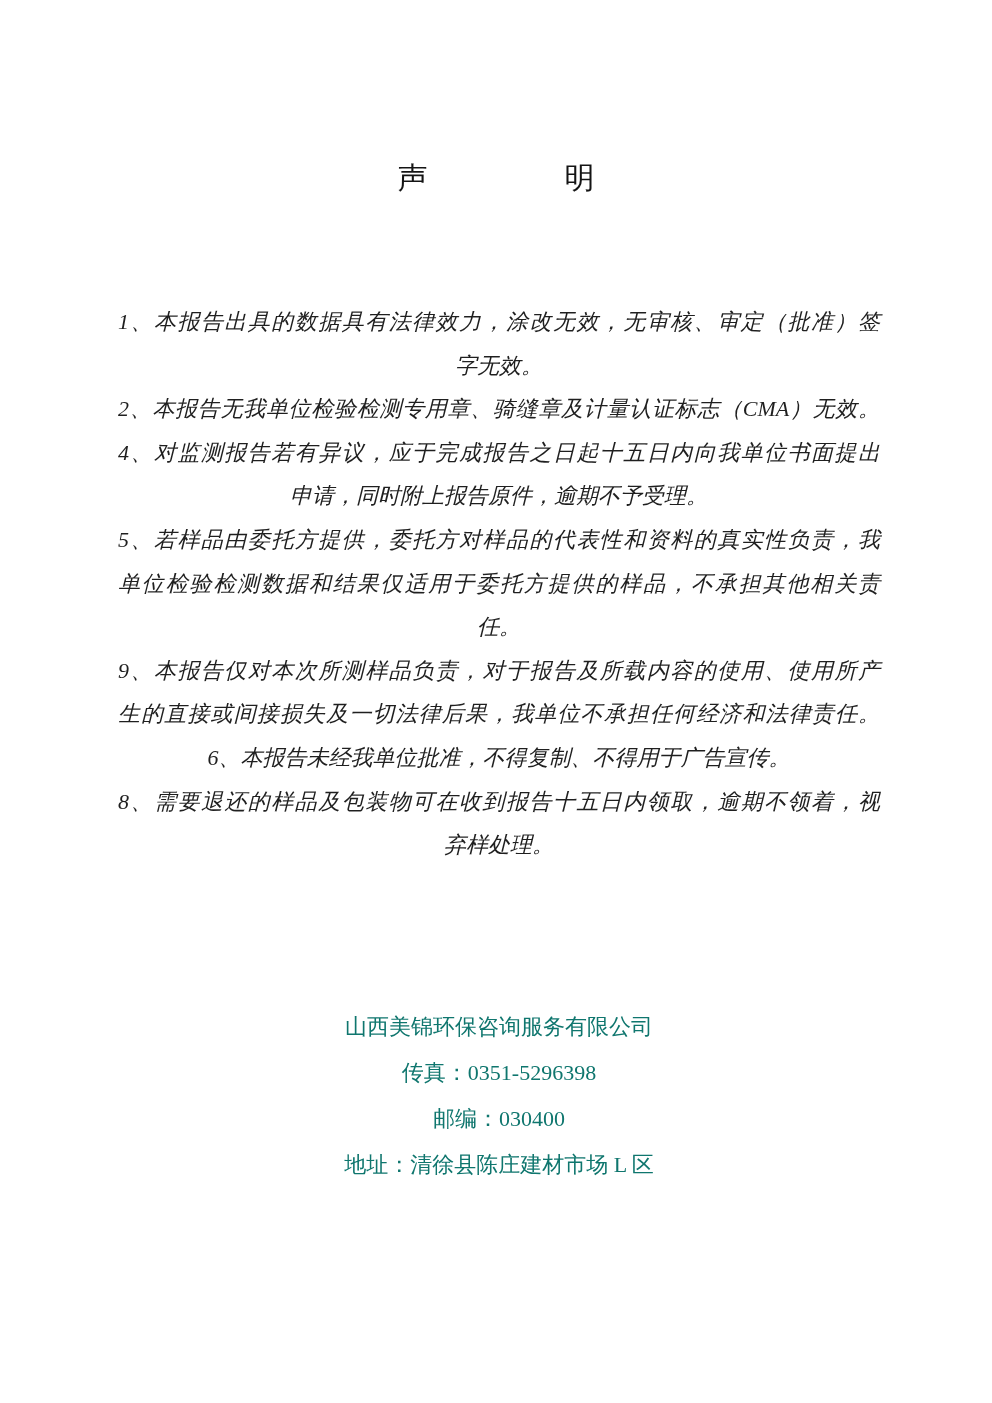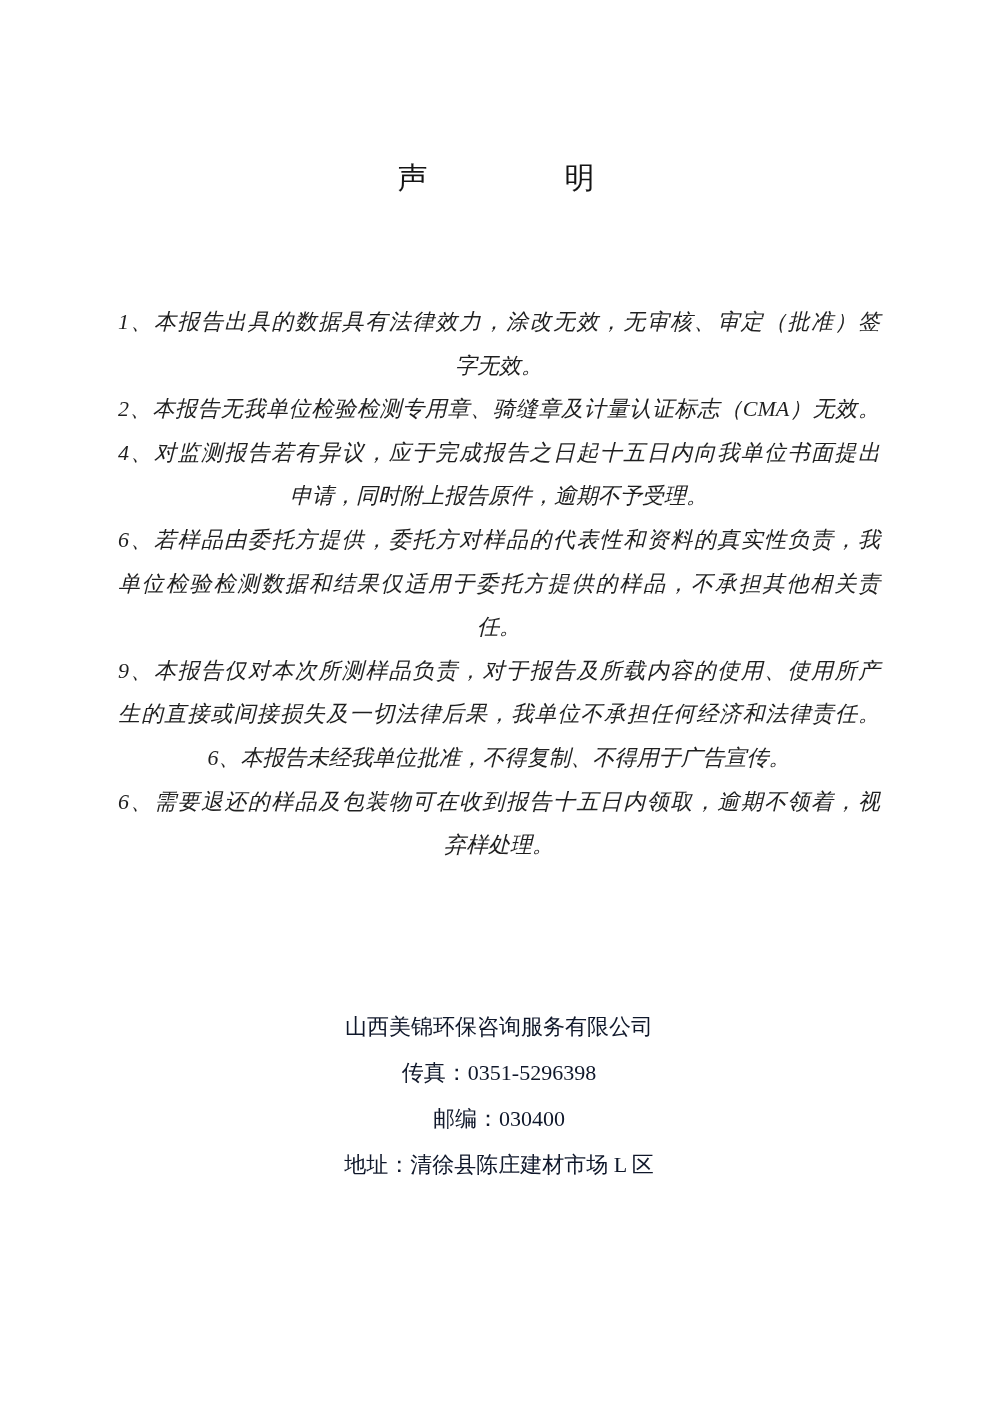--- a/index.html
+++ b/index.html
@@ -39,21 +39,21 @@
     color: #1f1f1f;
     font-style: italic;
   }
   .footer-block {
     position: absolute;
     top: 1004px;
     left: 118px;
     width: 762px;
     font-size: 22px;
     line-height: 46px;
-    color: #0f172a;
+    color: #0f766e;
   }
   .line {
     text-align: center;
     white-space: pre-wrap;
   }
   .line.just {
     text-align: justify;
     text-align-last: justify;
     text-justify: inter-character;
   }
@@ -67,27 +67,27 @@
     <span>声</span>
     <span>明</span>
   </div>
 
   <div class="body-block">
     <div class="line just">1、本报告出具的数据具有法律效力，涂改无效，无审核、审定（批准）签</div>
     <div class="line">字无效。</div>
     <div class="line just">2、本报告无我单位检验检测专用章、骑缝章及计量认证标志（CMA）无效。</div>
     <div class="line just">4、对监测报告若有异议，应于完成报告之日起十五日内向我单位书面提出</div>
     <div class="line">申请，同时附上报告原件，逾期不予受理。</div>
-    <div class="line just">6、若样品由委托方提供，委托方对样品的代表性和资料的真实性负责，我</div>
+    <div class="line just">5、若样品由委托方提供，委托方对样品的代表性和资料的真实性负责，我</div>
     <div class="line just">单位检验检测数据和结果仅适用于委托方提供的样品，不承担其他相关责</div>
     <div class="line">任。</div>
     <div class="line just">9、本报告仅对本次所测样品负责，对于报告及所载内容的使用、使用所产</div>
     <div class="line just">生的直接或间接损失及一切法律后果，我单位不承担任何经济和法律责任。</div>
     <div class="line">6、本报告未经我单位批准，不得复制、不得用于广告宣传。</div>
-    <div class="line just">6、需要退还的样品及包装物可在收到报告十五日内领取，逾期不领着，视</div>
+    <div class="line just">8、需要退还的样品及包装物可在收到报告十五日内领取，逾期不领着，视</div>
     <div class="line">弃样处理。</div>
   </div>
 
   <div class="footer-block">
     <div class="line">山西美锦环保咨询服务有限公司</div>
     <div class="line">传真：0351-5296398</div>
     <div class="line">邮编：030400</div>
     <div class="line">地址：清徐县陈庄建材市场 L 区</div>
   </div>
 

